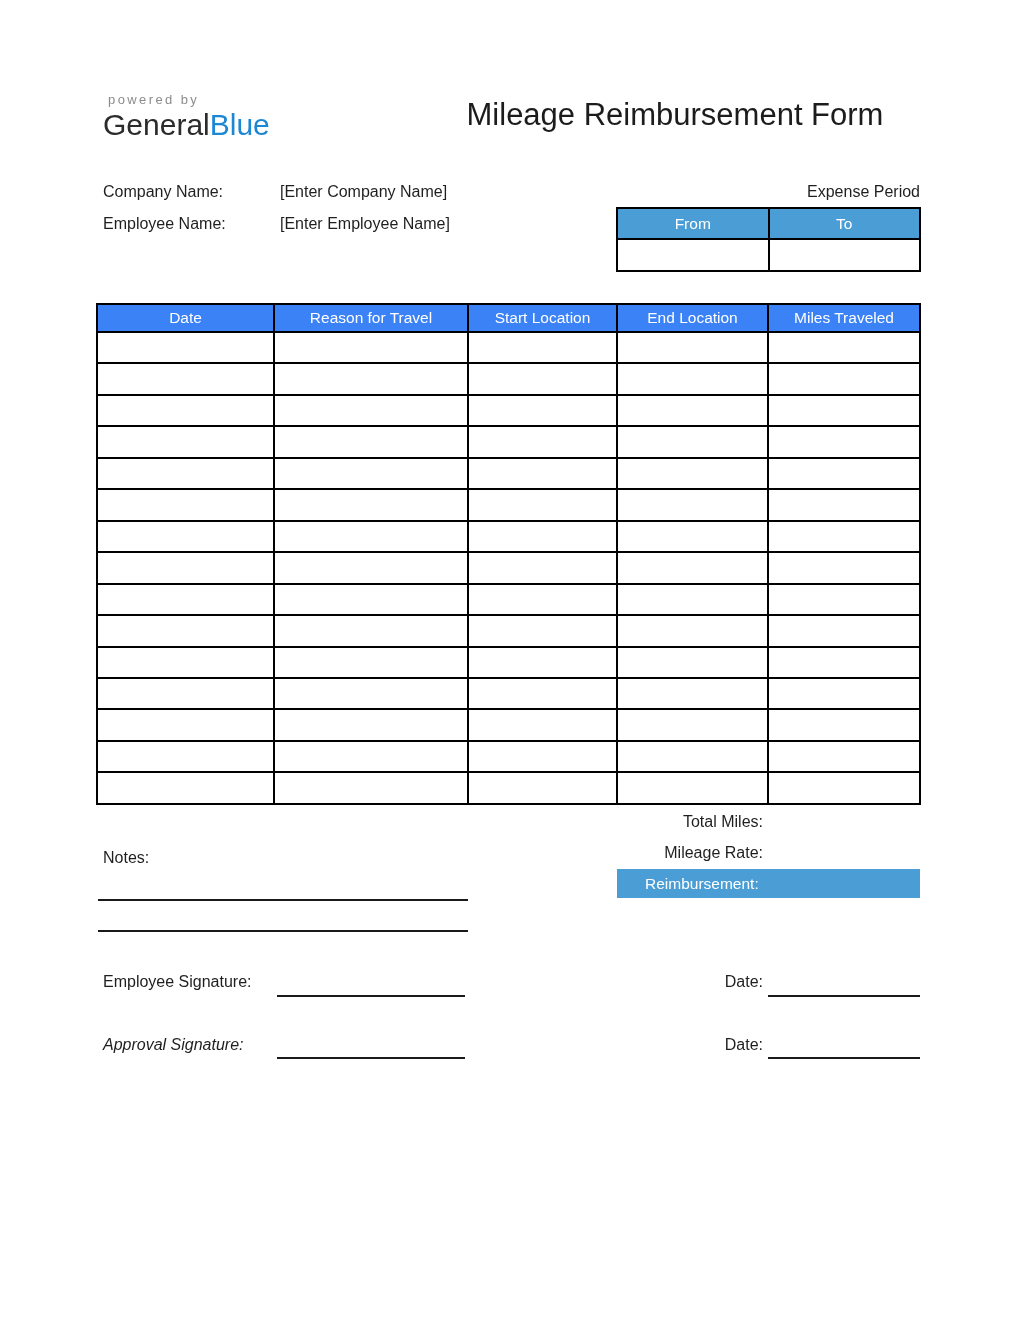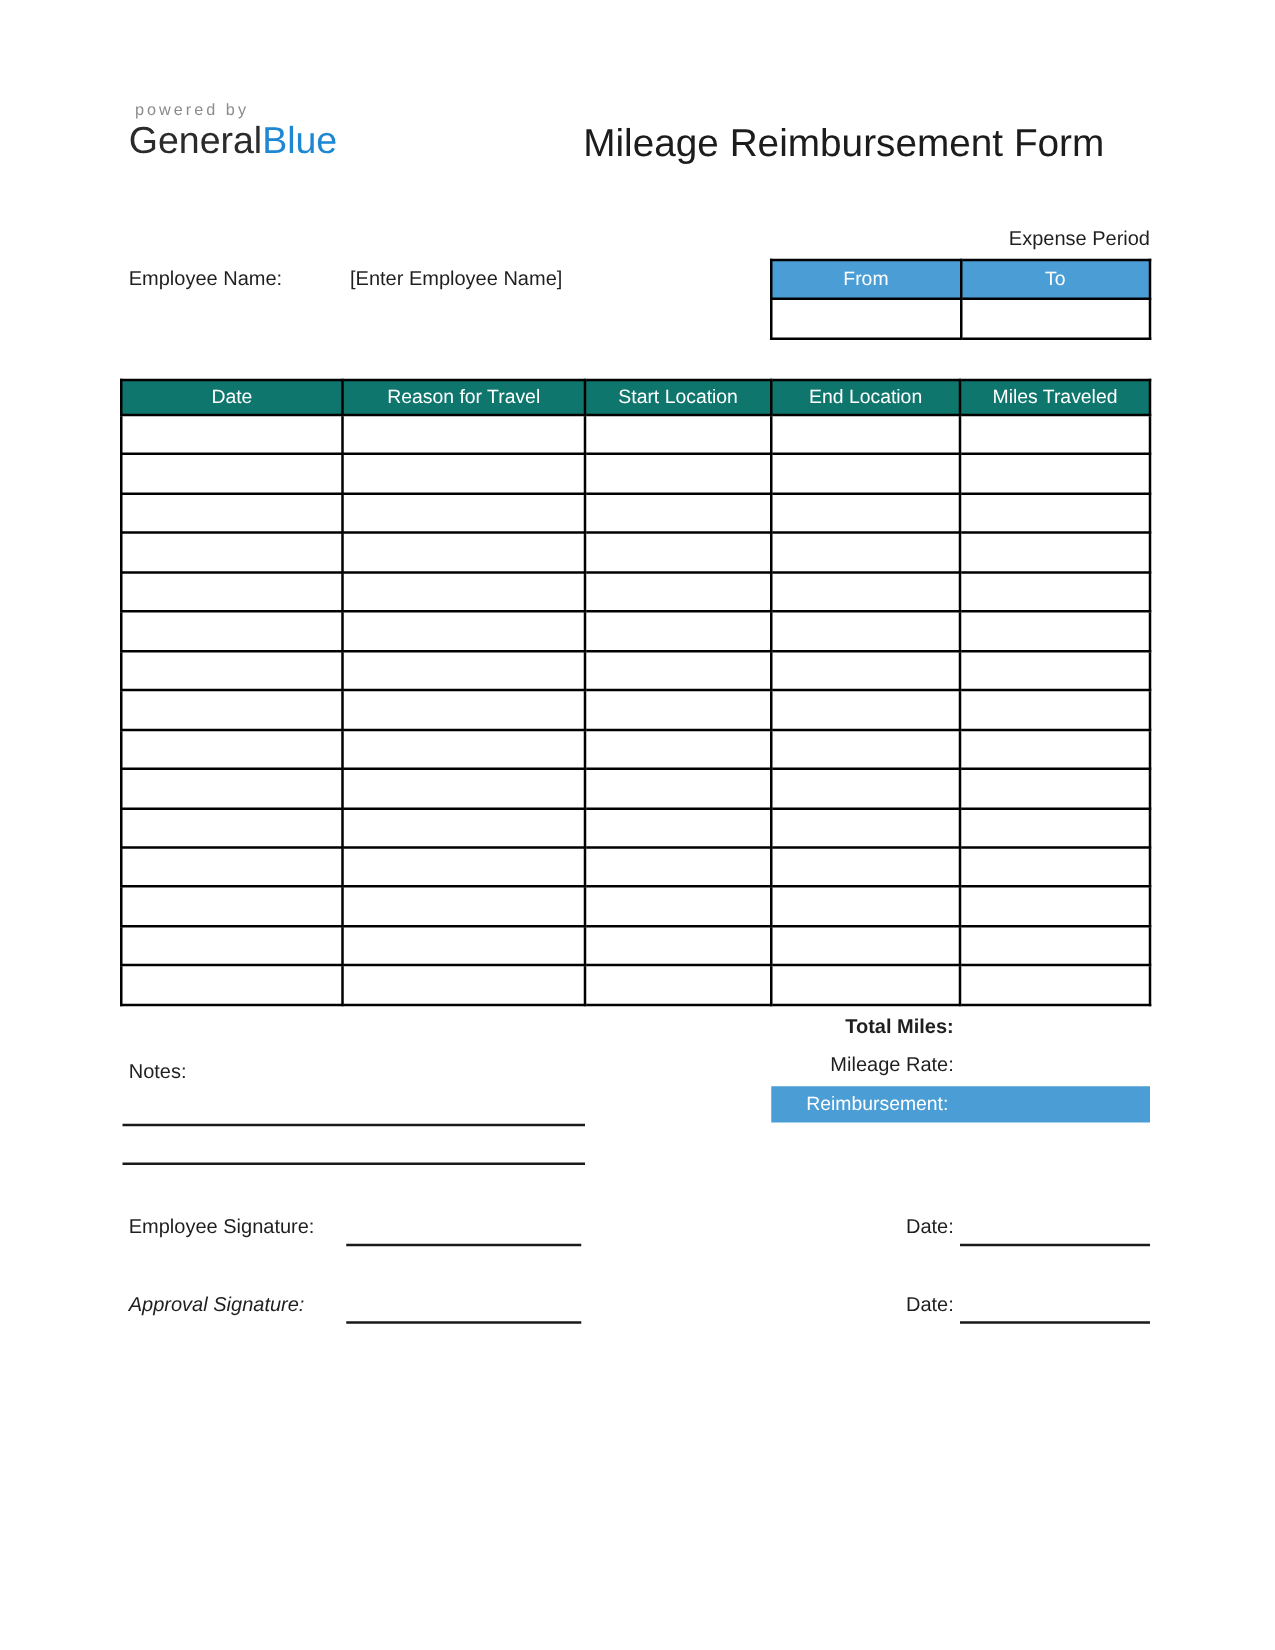--- a/index.html
+++ b/index.html
@@ -7,21 +7,21 @@
     position: relative;
     width: 1020px;
     height: 1320px;
     background: #ffffff;
     font-family: "Liberation Sans", sans-serif;
     color: #1f1f1f;
     overflow: hidden;
   }
 
   
-  .logo { position: absolute; left: 103px; top: 80px; }
+  .logo { position: absolute; left: 103px; top: 92px; }
   .powered-by {
     font-size: 13px;
     letter-spacing: 2.4px;
     color: #8c8c8c;
     padding-left: 5px;
   }
   .brand { font-size: 30px; line-height: 33px; margin-top: 1px; color: #2b2b2b; }
   .brand .blue { color: #1e87d3; }
 
   
@@ -60,32 +60,32 @@
   }
   .ep-table td { background: #ffffff; height: 30px; }
 
   
   .mileage {
     position: absolute; left: 96px; top: 303px; width: 825px; height: 502px;
     border-collapse: collapse; table-layout: fixed;
   }
   .mileage th, .mileage td { border: 2px solid #000; padding: 0; }
   .mileage th {
-    background: #0f766e; color: #ffffff;
+    background: #3b82f6; color: #ffffff;
     font-weight: 400; font-size: 15.5px; height: 26px;
     vertical-align: middle; text-align: center;
   }
   .mileage td { background: #ffffff; }
 
   
   .sum-label {
     position: absolute; left: 617px; width: 146px;
     text-align: right; font-size: 16px; color: #1f1f1f;
   }
-  .sum-label.total { top: 813px; font-weight: bold; }
+  .sum-label.total { top: 813px; }
   .sum-label.rate  { top: 844px; }
   .sum-value { position: absolute; left: 772px; width: 148px; height: 22px; }
   .sum-value.total { top: 813px; }
   .sum-value.rate  { top: 844px; }
   .reimb-bar {
     position: absolute; left: 617px; top: 869px; width: 303px; height: 29px;
     background: #4a9ed5; color: #ffffff;
     font-size: 15.5px; line-height: 29px;
     display: flex;
   }
@@ -125,20 +125,23 @@
 <body>
 
 <div class="page">
 
   <div class="logo">
     <div class="powered-by">powered by</div>
     <div class="brand"><span>General</span><span class="blue">Blue</span></div>
   </div>
   <h1 class="form-title">Mileage Reimbursement Form</h1>
 
+  <div class="info-row r0">
+    <span class="lbl">Company Name:</span><span class="val">[Enter Company Name]</span>
+  </div>
   <div class="info-row r1">
     <span class="lbl">Employee Name:</span><span class="val">[Enter Employee Name]</span>
   </div>
 
   <div class="ep-title">Expense Period</div>
   <table class="ep-table">
     <colgroup>
         <col style="width:50%">
         <col style="width:50%">
       </colgroup>

